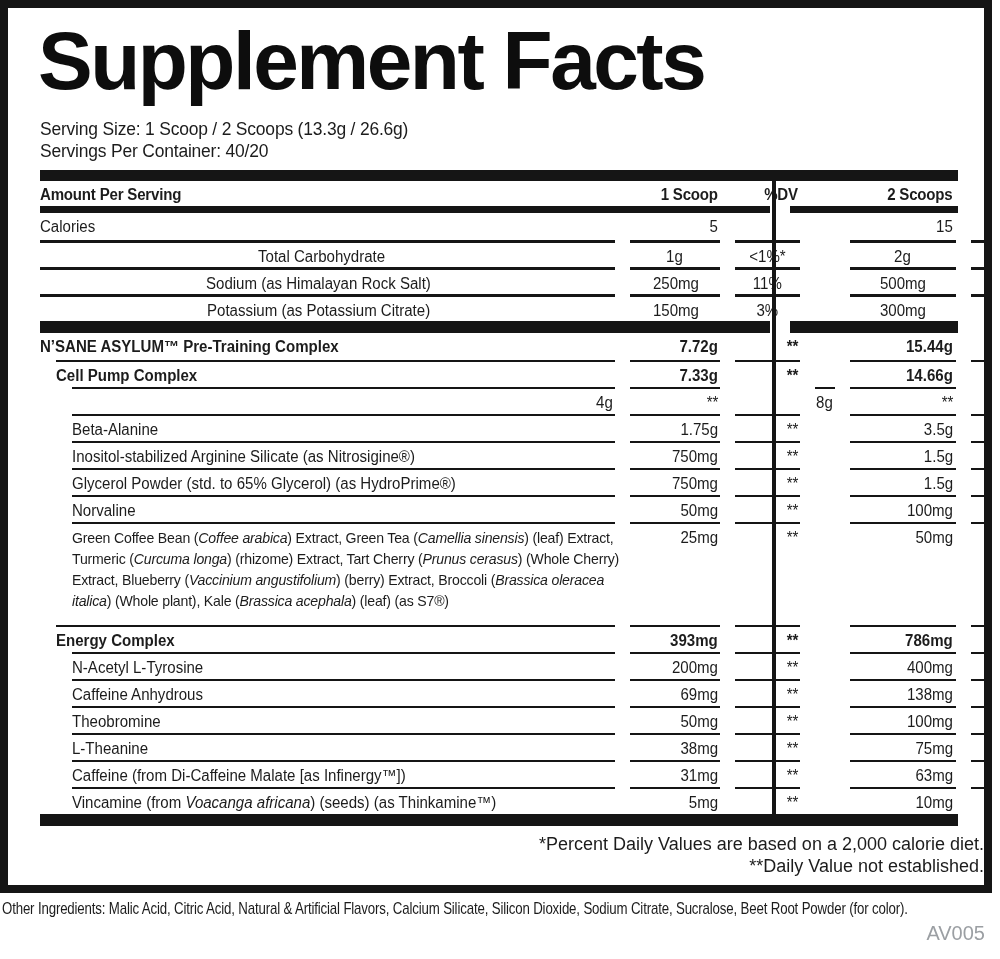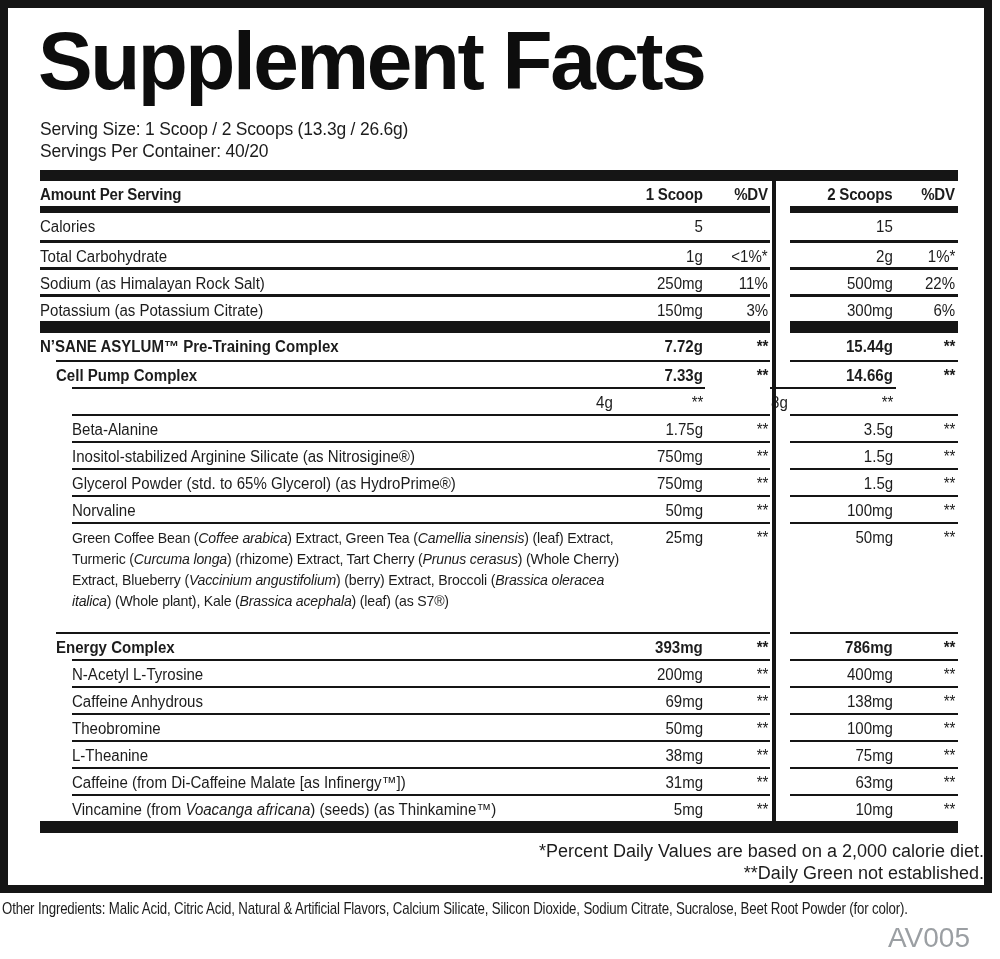--- a/index.html
+++ b/index.html
@@ -29,50 +29,50 @@
   .bar{background:var(--ink);width:918px;}
   .bar.h11{height:11px;}
   .bar.h12{height:12px;}
   .bar-row{display:flex;}
   .bar-row .bl{width:730px;background:var(--ink);}
   .bar-row .bgap{width:20px;}
   .bar-row .br{width:168px;background:var(--ink);}
   .bar-row.h7 .bl,.bar-row.h7 .br{height:7px;}
   .bar-row.h12 .bl,.bar-row.h12 .br{height:12px;}
 
-  .t-row{display:grid;grid-template-columns:575px 90px 65px 20px 106px 62px;min-height:27px;}
+  .t-row{display:grid;grid-template-columns:575px 90px 65px 20px 106px 62px;min-height:27px;gap:15px;}
   .t-row.header{min-height:25px;font-weight:bold;font-size:18px;letter-spacing:-0.2px;}
   .t-row.b{font-weight:bold;}
   .c{padding-top:3px;font-size:16px;line-height:21px;}
   .c.name{text-align:left;padding-right:4px;overflow:visible;}
   .c.s1,.c.dv1,.c.s2,.c.dv2{text-align:right;white-space:nowrap;}
   .c.s1{padding-right:2px;}
   .c.dv1{padding-right:2px;}
   .c.s2{padding-right:3px;}
   .c.dv2{padding-right:3px;}
   .tx{display:inline-block;transform:scaleX(0.94);}
   .c.name .tx{transform-origin:0 50%;}
   .c.s1 .tx,.c.dv1 .tx,.c.s2 .tx,.c.dv2 .tx{transform-origin:100% 50%;}
   .nm i{font-style:italic;}
-  .multiline{min-height:0;padding-bottom:21px;text-decoration:underline;}
+  .multiline{min-height:0;padding-bottom:14px;text-decoration:underline;}
   .multiline .nm{width:600px;font-size:15px;letter-spacing:-0.2px;line-height:21px;transform-origin:0 0;}
 
   
   .t-row.sep-thin > .c{border-top:2px solid var(--ink);}
-  .t-row.sep-thick > .c{border-top:3px solid var(--ink);}
+  .t-row.sep-thick > .c{border-top:3px solid var(--ink);text-align:center;}
   .t-row > .c.gap{border-top:none !important;}
 
   .vdivider{position:absolute;left:732px;top:11px;bottom:12px;width:4px;background:var(--ink);}
 
   .footnotes{margin:7px 0 0 32px;text-align:right;}
   .footnote{font-size:18px;line-height:22px;}
 
   .other{margin:6px 0 0 2px;font-size:17px;letter-spacing:-0.2px;white-space:nowrap;
     transform:scaleX(0.78);transform-origin:0 50%;}
-  .code{text-align:right;padding-right:30px;margin-top:3px;font-size:28px;color:var(--muted);}
+  .code{text-align:right;padding-right:15px;margin-top:3px;font-size:20px;color:var(--muted);}
 </style>
 </head>
 <body>
 
 <div class="page">
   <div class="label">
     <div class="title">Supplement Facts</div>
 
     <div class="serving-block">
       <div class="serving">Serving Size: 1 Scoop / 2 Scoops (13.3g / 26.6g)</div>
@@ -255,19 +255,19 @@
             <div class="c dv2"><span class="tx amt">**</span></div>
           </div>
         </div>
 
       <div class="bar h12"></div>
       <div class="vdivider"></div>
     </div>
 
     <div class="footnotes">
       <div class="footnote">*Percent Daily Values are based on a 2,000 calorie diet.</div>
-      <div class="footnote">**Daily Green not established.</div>
+      <div class="footnote">**Daily Value not established.</div>
     </div>
   </div>
 
   <div class="other">Other Ingredients: Malic Acid, Citric Acid, Natural &amp; Artificial Flavors, Calcium Silicate, Silicon Dioxide, Sodium Citrate, Sucralose, Beet Root Powder (for color).</div>
   <div class="code">AV005</div>
 </div>
 
 </body></html>

